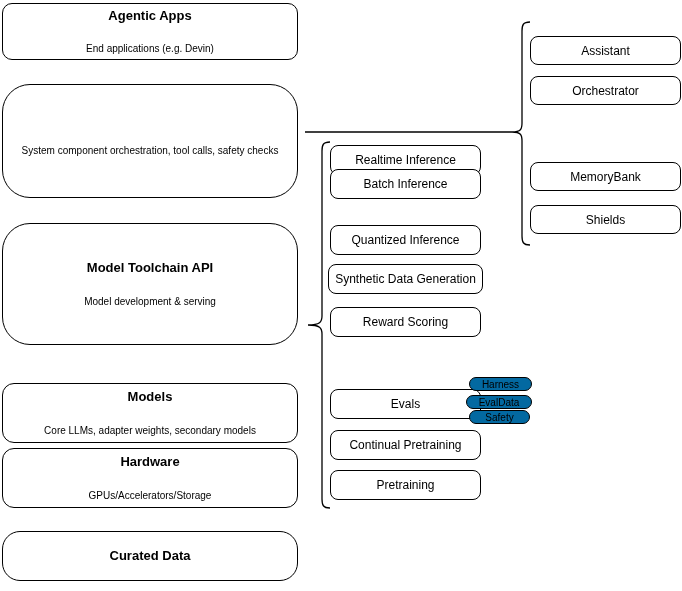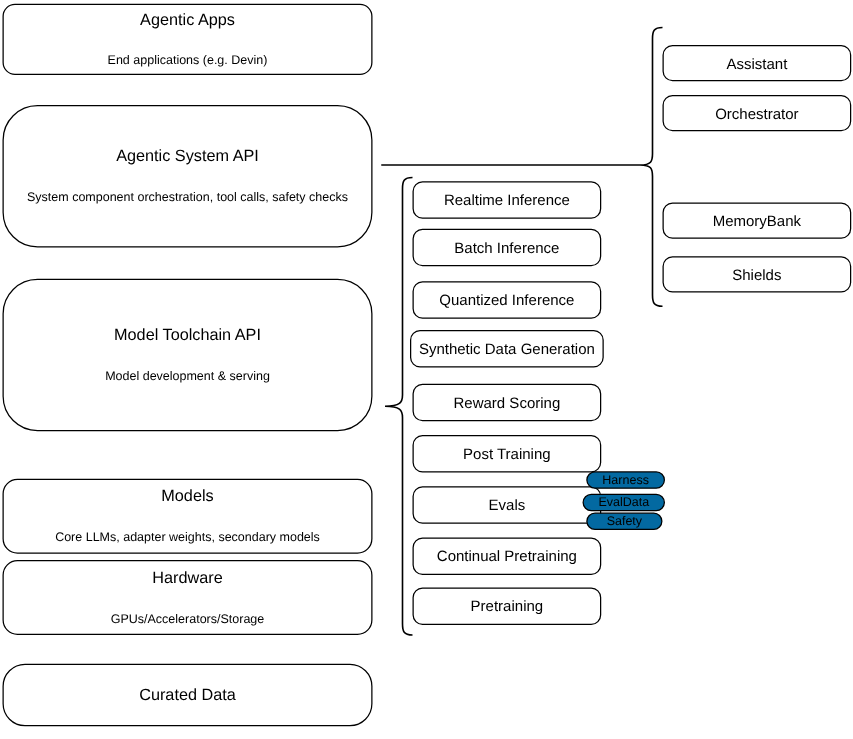--- a/index.html
+++ b/index.html
@@ -23,20 +23,21 @@
     justify-content: center;
     text-align: center;
   }
   .stack {
     left: 2px;
     width: 296px;
   }
   .stack .title {
     font-size: 13px;
     line-height: 1.2;
+    font-weight: bold;
   }
   .stack .sub {
     font-size: 10px;
     line-height: 1.3;
     margin-top: 19px;
   }
   .mid {
     left: 330px;
     width: 151px;
     height: 30px;
@@ -88,21 +89,20 @@
     <path d="M530,22 C523,22 522,25 522,31 L522,123 C522,129 521,132 512,132 C521,132 522,135 522,141 L522,236 C522,242 523,245 530,245"></path>
     <path d="M330,142 C323,142 322,145 322,151 L322,316 C322,322 320,325 308,325 C320,325 322,328 322,334 L322,499 C322,505 323,508 330,508"></path>
   </svg>
 
   <div class="node stack" style="top:3px;height:57px;border-radius:10px">
     <div class="title">Agentic Apps</div>
     <div class="sub">End applications (e.g. Devin)</div>
   </div>
 
   <div class="node stack" style="top:84px;height:114px;border-radius:28px">
-    <div class="title">Agentic System API</div>
     <div class="sub">System component orchestration, tool calls, safety checks</div>
   </div>
 
   <div class="node stack" style="top:223px;height:122px;border-radius:28px">
     <div class="title">Model Toolchain API</div>
     <div class="sub">Model development &amp; serving</div>
   </div>
 
   <div class="node stack" style="top:383px;height:60px;border-radius:12px">
     <div class="title">Models</div>
@@ -112,25 +112,24 @@
   <div class="node stack" style="top:448px;height:60px;border-radius:12px">
     <div class="title">Hardware</div>
     <div class="sub">GPUs/Accelerators/Storage</div>
   </div>
 
   <div class="node stack" style="top:531px;height:50px;border-radius:18px">
     <div class="title">Curated Data</div>
   </div>
 
   <div class="node mid" style="top:145px">Realtime Inference</div>
-  <div class="node mid" style="top:183px">Batch Inference</div>
+  <div class="node mid" style="top:169px">Batch Inference</div>
   <div class="node mid" style="top:225px">Quantized Inference</div>
   <div class="node mid" style="top:264px;left:328px;width:155px">Synthetic Data Generation</div>
   <div class="node mid" style="top:307px">Reward Scoring</div>
-  <div class="node mid" style="top:348px">Post Training</div>
   <div class="node mid" style="top:389px">Evals</div>
   <div class="node mid" style="top:430px">Continual Pretraining</div>
   <div class="node mid" style="top:470px">Pretraining</div>
 
   <div class="pill" style="left:469px;top:377px;width:63px">Harness</div>
   <div class="pill" style="left:466px;top:395px;width:66px">EvalData</div>
   <div class="pill" style="left:469px;top:410px;width:61px">Safety</div>
 
   <div class="node rightcol" style="top:36px">Assistant</div>
   <div class="node rightcol" style="top:76px">Orchestrator</div>

